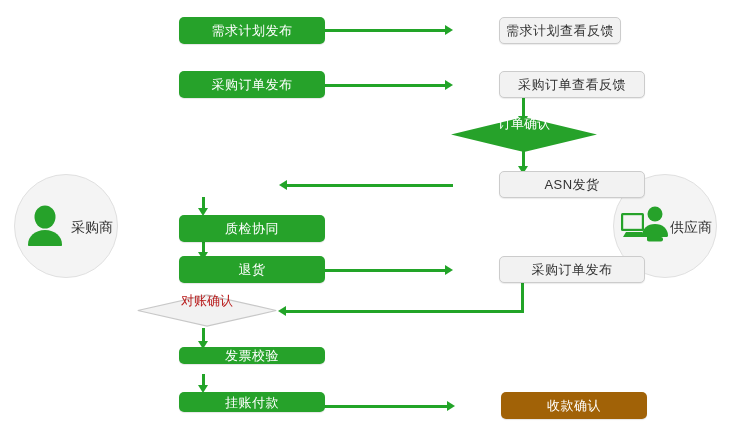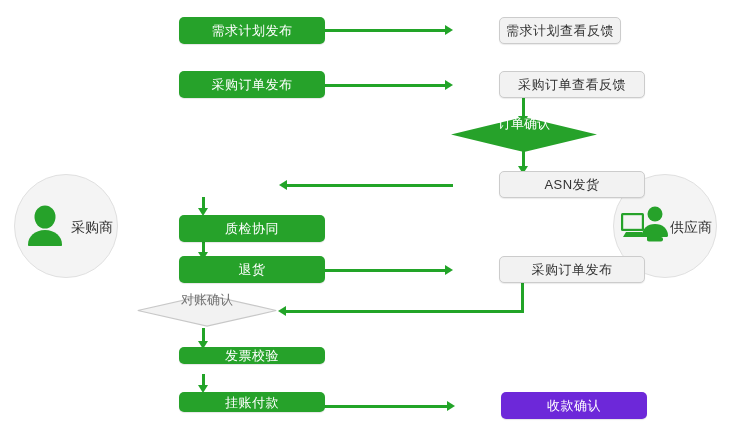--- a/index.html
+++ b/index.html
@@ -35,36 +35,36 @@
   .grey-box{
     background:#f2f2f2;
     color:#333333;
     border:1px solid #cccccc;
     border-radius:5px;
     box-shadow:0 1px 1px rgba(0,0,0,.08);
   }
 
   
   .orange-box{
-    background:#6d28d9;
+    background:#a16207;
     color:#ffffff;
     border-radius:5px;
     box-shadow:0 1px 1px rgba(0,0,0,.10);
   }
 
   
   .diamond{
     position:absolute;
     display:flex;align-items:flex-start;justify-content:center;
     font-size:13px;white-space:nowrap;line-height:1;
   }
   .diamond .dshape{position:absolute;inset:0;}
   .diamond .dlabel{position:relative;z-index:2;}
   .diamond.green .dlabel{color:#ffffff;}
-  .diamond.white .dlabel{color:#737373;font-family:Liberation Mono, monospace;}
+  .diamond.white .dlabel{color:#b91c1c;}
 
   
   .actor{
     position:absolute;
     width:104px;height:104px;
     border-radius:50%;
     background:#f4f4f4;
     border:1px solid #e0e0e0;
     display:flex;flex-direction:row;
     align-items:center;justify-content:center;

